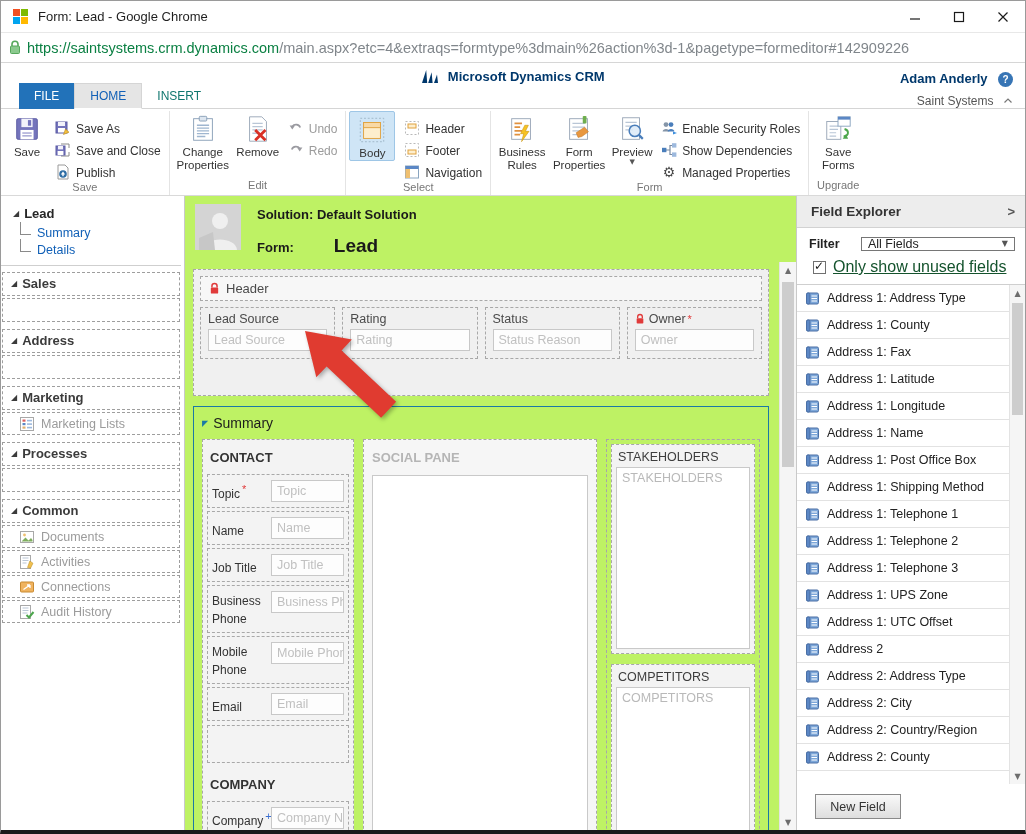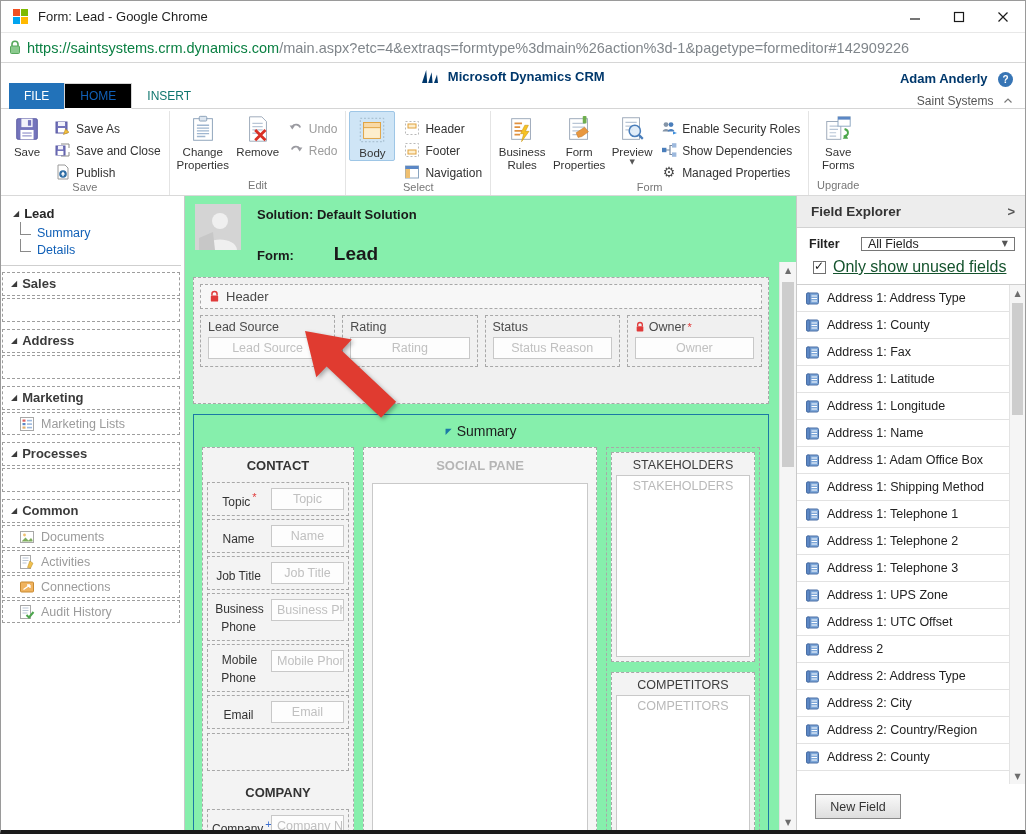--- a/index.html
+++ b/index.html
@@ -24,45 +24,45 @@
   
   .brandband { height:46px; position:relative; background:#fff; border-bottom:1px solid #d5d5d5; }
   .brand-center { position:absolute; left:0; right:0; top:4px; text-align:center; }
   .brand-center .dynlogo { vertical-align:-3px; margin-right:4px; }
   .brand-center .brandname { font-size:13px; font-weight:bold; color:#00386c; }
   .userblock { position:absolute; right:12px; top:6px; text-align:right; line-height:1.3; }
   .user-name { font-size:13px; font-weight:bold; color:#00386c; vertical-align:middle; }
   .helpicon { display:inline-block; width:15px; height:15px; border-radius:50%; background:#3775b5; color:#fff; font-size:10px; font-weight:bold; text-align:center; line-height:15px; margin-left:6px; vertical-align:middle; }
   .org-name { font-size:12px; color:#555; }
   .orgchev { margin-left:5px; vertical-align:1px; }
-  .tabs { position:absolute; left:8px; bottom:-1px; display:flex; }
+  .tabs { position:absolute; left:18px; bottom:-1px; display:flex; }
   .tab { height:26px; padding:0 15px; font-size:12px; display:flex; align-items:center; border-bottom:1px solid #d5d5d5; }
   .tab.file { background:#2272b9; color:#fff; border-bottom-color:#2272b9; }
-  .tab.active { background:#000000; color:#1160b7; border:1px solid #d5d5d5; border-bottom:1px solid #fff; }
+  .tab.active { background:#e5e5e5; color:#1160b7; border:1px solid #d5d5d5; border-bottom:1px solid #fff; }
   .tab.plain { color:#0f766e; }
 
   
   .ribbon { height:87px; display:flex; align-items:stretch; border-bottom:1px solid #d9d9d9; background:#fff; padding-top:2px; }
   .rgroup { display:flex; flex-direction:column; border-right:1px solid #e4e4e4; padding:0 3px; }
   .rg-content { flex:1; display:flex; align-items:flex-start; }
   .rg-label { text-align:center; font-size:11px; color:#777; height:17px; line-height:15px; }
   .rbtn-lg { display:flex; flex-direction:column; align-items:center; padding:3px 4px 0; text-align:center; min-width:46px; }
   .rbtn-lg .rlbl { font-size:11.5px; color:#333; line-height:1.1; margin-top:2px; }
   .rbtn-lg.sel { background:#cfe5f6; border:1px solid #9ec6e6; border-radius:2px; }
   .rcol { display:flex; flex-direction:column; padding-top:3px; }
   .rbtn-sm { display:flex; align-items:flex-end; height:22px; padding:0 5px; font-size:12px; color:#333; white-space:nowrap; }
   .rbtn-sm .ric16 { margin-right:5px; display:inline-flex; width:16px; justify-content:center; }
   .rbtn-sm.disabled { color:#9b9b9b; }
   .caret-dn { font-size:7px; color:#555; line-height:6px; font-family:"DejaVu Sans",sans-serif; }
   .gearglyph { font-family:"DejaVu Sans",sans-serif; font-size:14px; color:#4a4a4a; }
 
   
   .main { display:flex; height:634px; background:#fff; }
   .sidebar { width:184px; border-right:1px solid #c9c9c9; padding:10px 3px 0 0; overflow:hidden; }
-  .canvas { flex:1; position:relative; overflow:hidden; background:#86efac;text-align:center; }
+  .canvas { flex:1; position:relative; overflow:hidden; background:#bef264; }
   .fieldpanel { width:229px; border-left:1px solid #c9c9c9; display:flex; flex-direction:column; background:#fff; }
 
   
   .tri { font-family:"DejaVu Sans",sans-serif; font-size:8px; color:#3b3b3b; margin-right:5px; vertical-align:2px; }
   .tree { padding-left:12px; margin-bottom:6px; }
   .tree-root { font-size:13px; font-weight:bold; color:#262626; margin-bottom:2px; }
   .tree-item { display:flex; align-items:flex-end; margin-left:7px; height:17px; }
   .twig { width:11px; height:13px; border-left:1px solid #8a8a8a; border-bottom:1px solid #8a8a8a; margin-right:6px; margin-bottom:5px; }
   .tree-link { font-size:12.5px; color:#1160b7; }
   .side-divider { border-top:1px solid #cfcfcf; margin:8px 0 6px 0; }
@@ -70,21 +70,21 @@
   .sec-header { border:1px dashed #9e9e9e; padding:3px 6px 4px 8px; font-size:13px; font-weight:bold; color:#3b3b3b; }
   .sec-empty { border:1px dashed #9e9e9e; height:24px; margin-top:2px; }
   .sec-item { border:1px dashed #9e9e9e; margin-top:2px; height:23px; display:flex; align-items:center; padding-left:16px; font-size:12.5px; color:#9b9b9b; }
   .sec-item svg { margin-right:6px; }
 
   
   .form-title { display:flex; padding:8px 0 0 10px; }
   .avatar { width:46px; height:46px; background:linear-gradient(135deg,#dedede,#c3c3c3); }
   .title-texts { margin-left:16px; padding-top:3px; }
   .solution-line { font-size:13px; font-weight:bold; color:#1a1a1a; }
-  .form-line { margin-top:21px; display:flex; align-items:baseline; }
+  .form-line { margin-top:13px; display:flex; align-items:baseline; }
   .form-lbl { font-size:13px; font-weight:bold; color:#1a1a1a; }
   .form-name { font-size:19px; font-weight:bold; color:#1a1a1a; margin-left:40px; }
 
   .header-section { margin:12px 27px 0 8px; background:#f0f0f0; border:1px dashed #a8a8a8; padding:6px; }
   .hdr-bar { border:1px dashed #a8a8a8; background:#f7f7f7; padding:4px 8px; font-size:13px; color:#4a4a4a; display:flex; align-items:center; }
   .hdr-bar .lockico { margin-right:6px; display:inline-flex; }
   .hdr-fields { display:flex; gap:7px; margin-top:6px; }
   .hfield { flex:1; border:1px dashed #a8a8a8; padding:4px 7px 7px; }
   .hf-label-row { font-size:12.5px; color:#4a4a4a; margin-bottom:3px; display:flex; align-items:center; }
   .hf-label-row .lockico { margin-right:4px; display:none; }
@@ -747,21 +747,21 @@
             </svg>
             <span class="fe-item-label">Address 1: Name</span>
           </div>
 
           <div class="fe-item">
             <svg width="15" height="15" viewBox="0 0 15 15">
               <rect x="1.5" y="2" width="12" height="11" rx="1.5" fill="#7da7d9" stroke="#4a6fa5"></rect>
               <rect x="1.5" y="2" width="3.4" height="11" rx="1.5" fill="#5b87c5" stroke="#4a6fa5"></rect>
               <path d="M6.5 5h5.5M6.5 7.5h5.5M6.5 10h5.5" stroke="#fff" stroke-width="1"></path>
             </svg>
-            <span class="fe-item-label">Address 1: Adam Office Box</span>
+            <span class="fe-item-label">Address 1: Post Office Box</span>
           </div>
 
           <div class="fe-item">
             <svg width="15" height="15" viewBox="0 0 15 15">
               <rect x="1.5" y="2" width="12" height="11" rx="1.5" fill="#7da7d9" stroke="#4a6fa5"></rect>
               <rect x="1.5" y="2" width="3.4" height="11" rx="1.5" fill="#5b87c5" stroke="#4a6fa5"></rect>
               <path d="M6.5 5h5.5M6.5 7.5h5.5M6.5 10h5.5" stroke="#fff" stroke-width="1"></path>
             </svg>
             <span class="fe-item-label">Address 1: Shipping Method</span>
           </div>

